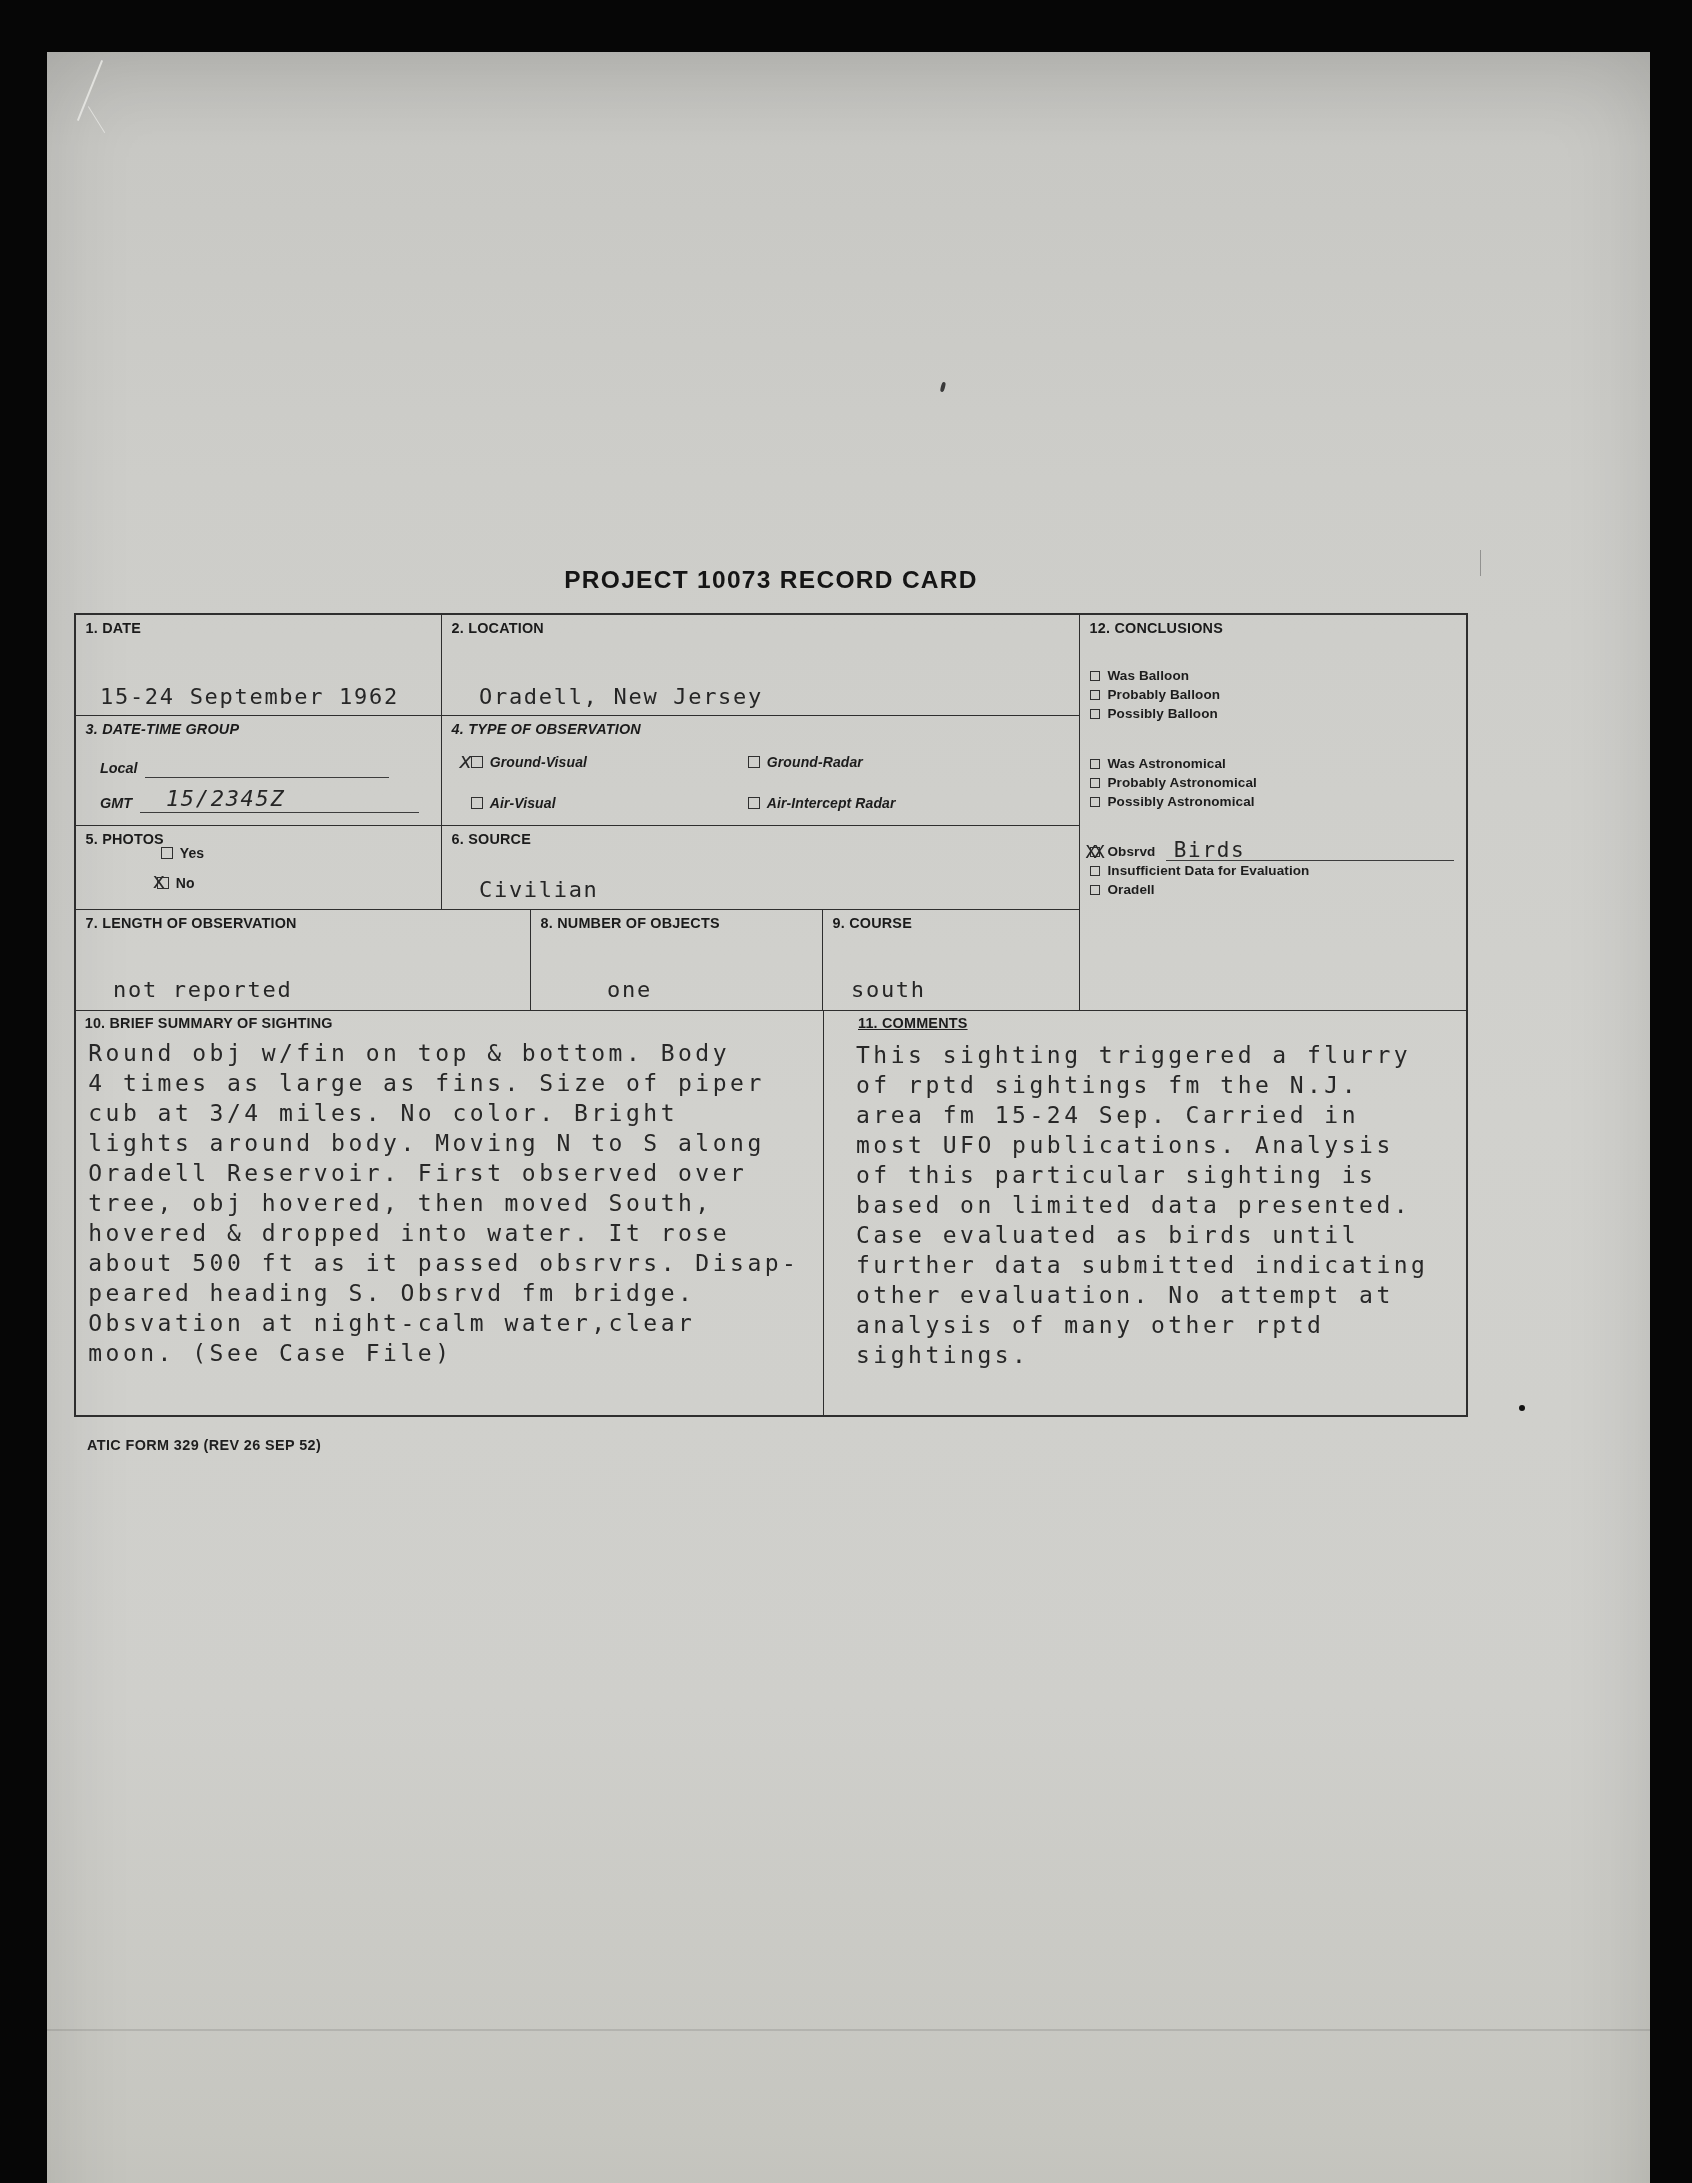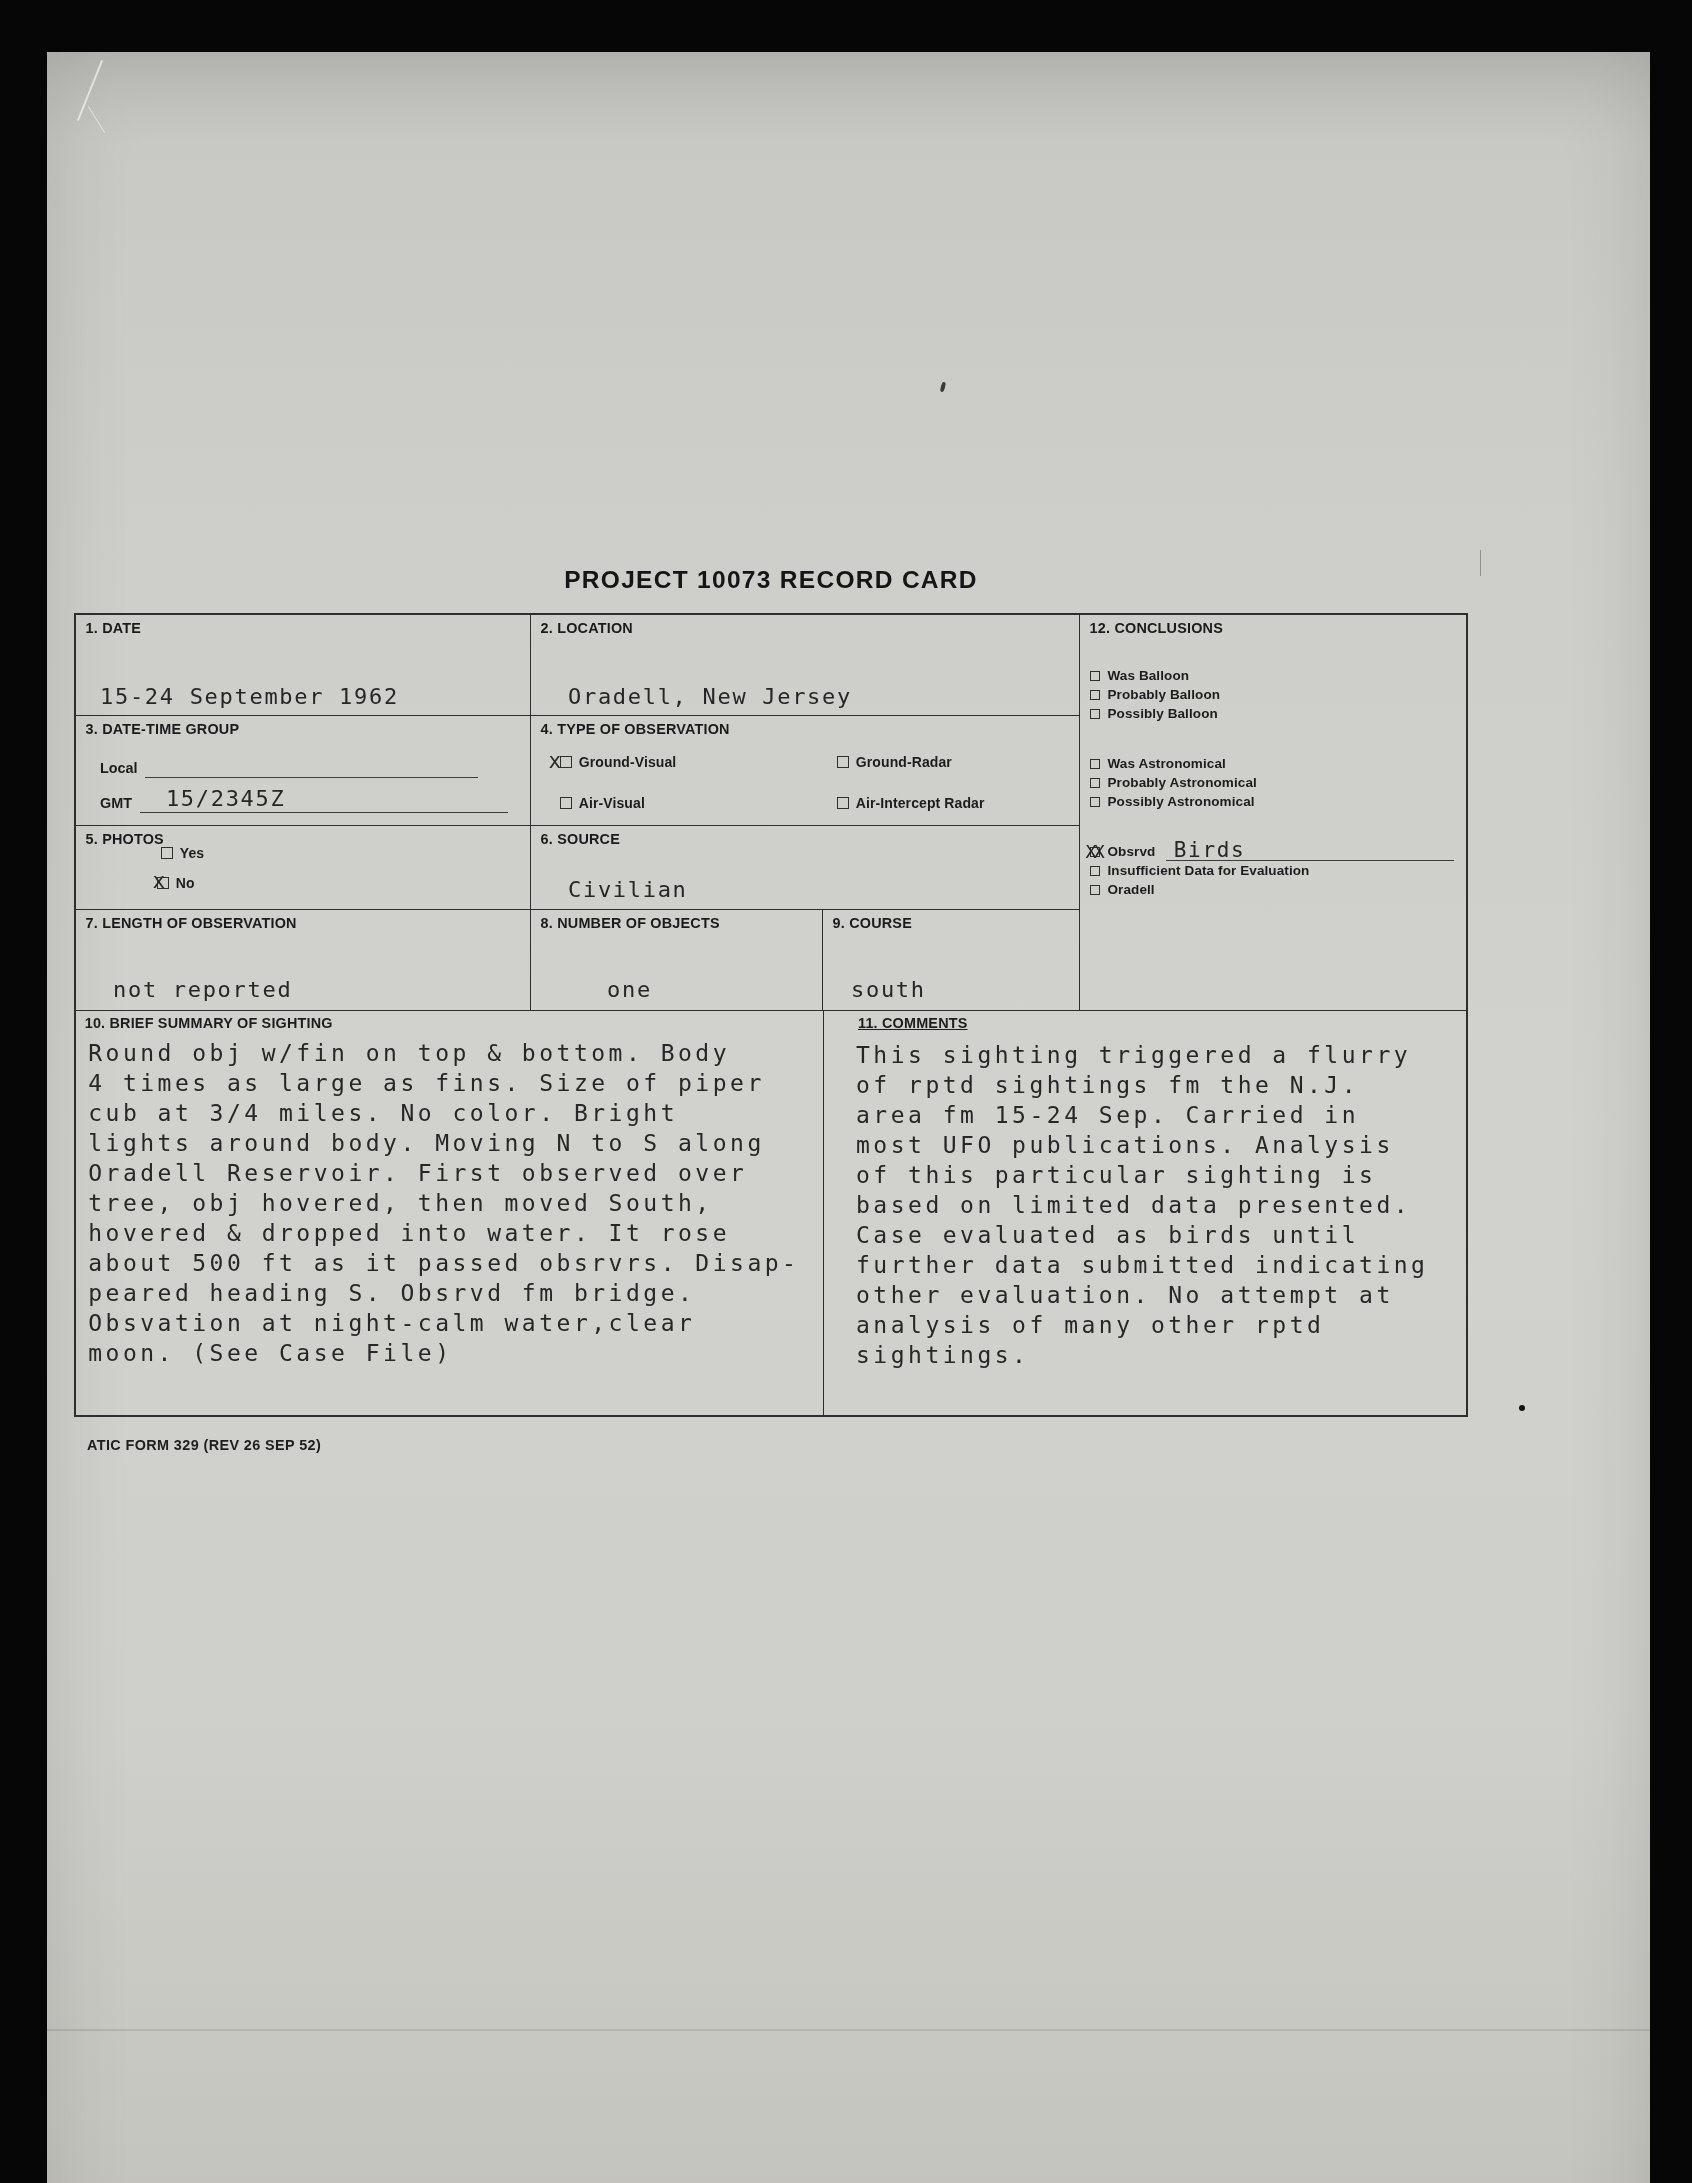--- a/index.html
+++ b/index.html
@@ -22,24 +22,24 @@
   }
 
   .card {
     position:absolute; left:27px; top:561px; width:1394px; height:804px;
     border:2.2px solid #2e2e2e; color:#1d1d1d;
     display:flex; flex-direction:column;
   }
   .top { display:flex; height:395px; flex:none; }
   .main { width:1004px; display:flex; flex-direction:column; border-right:1.7px solid #2e2e2e; }
   .row { display:flex; border-bottom:1.7px solid #2e2e2e; }
-  .r1 { height:101px; } .r2 { height:110px; } .r3 { height:84px; } .r4 { height:100px; border-bottom:none; flex:1; }
+  .r1 { height:101px; } .r2 { height:110px;font-style:italic; } .r3 { height:84px; } .r4 { height:100px; border-bottom:none; flex:1; }
   .cell { position:relative; }
   .cb { border-right:1.7px solid #2e2e2e; }
-  .c1 { width:455px; } .c2 { flex:1; }
+  .c1 { width:366px; } .c2 { flex:1; }
   .c41 { width:455px; } .c42 { width:292px; } .c43 { flex:1; }
 
   .flabel {
     position:absolute; top:5.2px; left:9.6px;
     font-size:14.4px; font-weight:700; letter-spacing:0.2px; color:#1b1b1b; white-space:nowrap;
   }
   .typed { font-family:"DejaVu Sans Mono", monospace; color:#262626; }
   .value { position:absolute; font-size:22px; letter-spacing:1.7px; white-space:nowrap; }
   .val-date   { left:24px; bottom:6.1px; }
   .val-loc    { left:37px; bottom:6.1px; }

